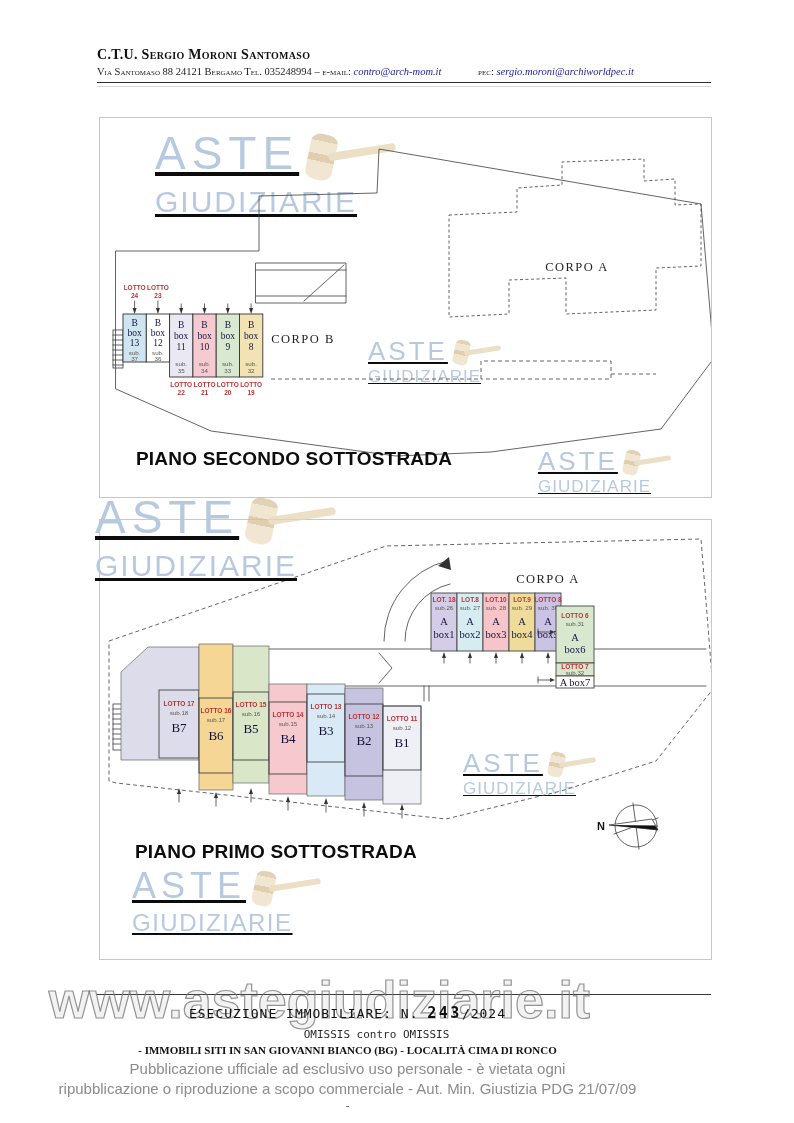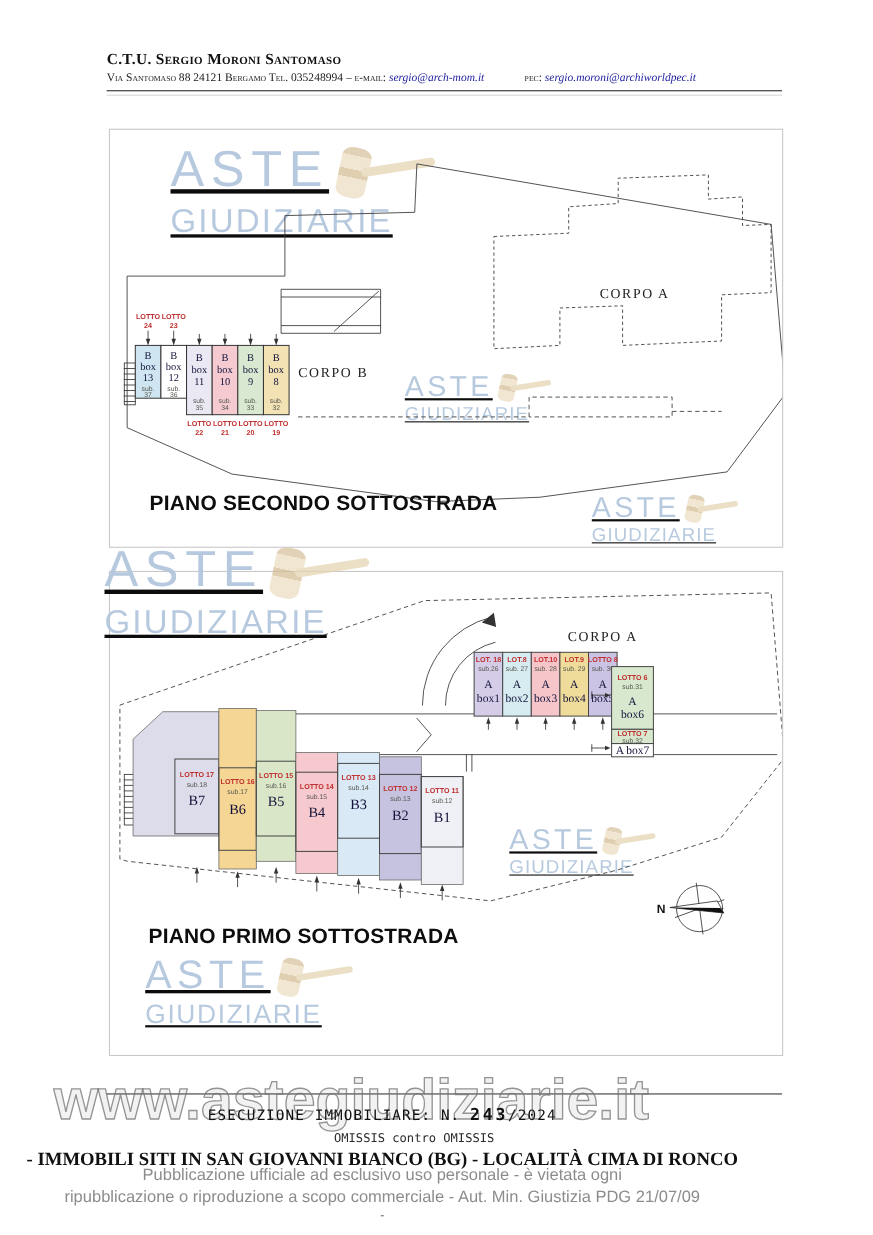--- a/index.html
+++ b/index.html
@@ -53,36 +53,36 @@
   .t-n{font:bold 11px "Liberation Sans",sans-serif;fill:#111;text-anchor:end;}
   
   .f-hairline{position:absolute;left:97px;top:994px;width:614px;border-top:1px solid #3a3a3a;z-index:1;}
   .f-wm{position:absolute;left:0;top:970px;width:639px;text-align:center;z-index:1;
         font-family:"Liberation Sans",sans-serif;font-weight:bold;font-size:52px;white-space:nowrap;
         color:rgba(130,130,130,.10);-webkit-text-stroke:1.2px rgba(115,115,115,.75);}
   .fline{position:absolute;left:0;width:695px;text-align:center;z-index:2;}
   .f-case{top:1004px;font-family:"DejaVu Sans Mono",monospace;font-size:13px;letter-spacing:1px;color:#111;}
   .f-case b{font-size:15px;letter-spacing:2.5px;}
   .f-parties{top:1028px;font-family:"DejaVu Sans Mono",monospace;font-size:11px;color:#2a2a2a;padding-left:29px;}
-  .f-loc{top:1044px;font-family:"Liberation Serif",serif;font-weight:bold;font-size:17px;color:#111;}
+  .f-loc{top:1044px;font-family:"Liberation Serif",serif;font-weight:bold;font-size:11px;color:#111;}
   .f-n1{top:1060px;}
   .f-n2{top:1080px;}
   .f-grey{font-family:"Liberation Sans",sans-serif;font-size:15px;color:#8c8c8c;}
   .f-dash{top:1099px;font-family:"Liberation Sans",sans-serif;font-size:11px;color:#555;}
 </style>
 </head>
 <body>
 
 <div class="page">
 
   <div class="letterhead">
     <div class="lh-name">C.T.U. Sergio Moroni Santomaso</div>
     <div class="lh-line">
       <span>Via Santomaso 88 24121 Bergamo Tel. 035248994 – e-mail:</span>
-      <span class="lh-mail">sergio@arch-mom.it</span>
+      <span class="lh-mail">contro@arch-mom.it</span>
       <span class="lh-pec">pec:</span>
       <span class="lh-mail">sergio.moroni@archiworldpec.it</span>
     </div>
     <div class="lh-rule"></div>
   </div>
 
   <div class="plan plan1">
 
     <div class="wm wm-lg" style="left:55px;top:12px;">
       <div class="wm-top">

